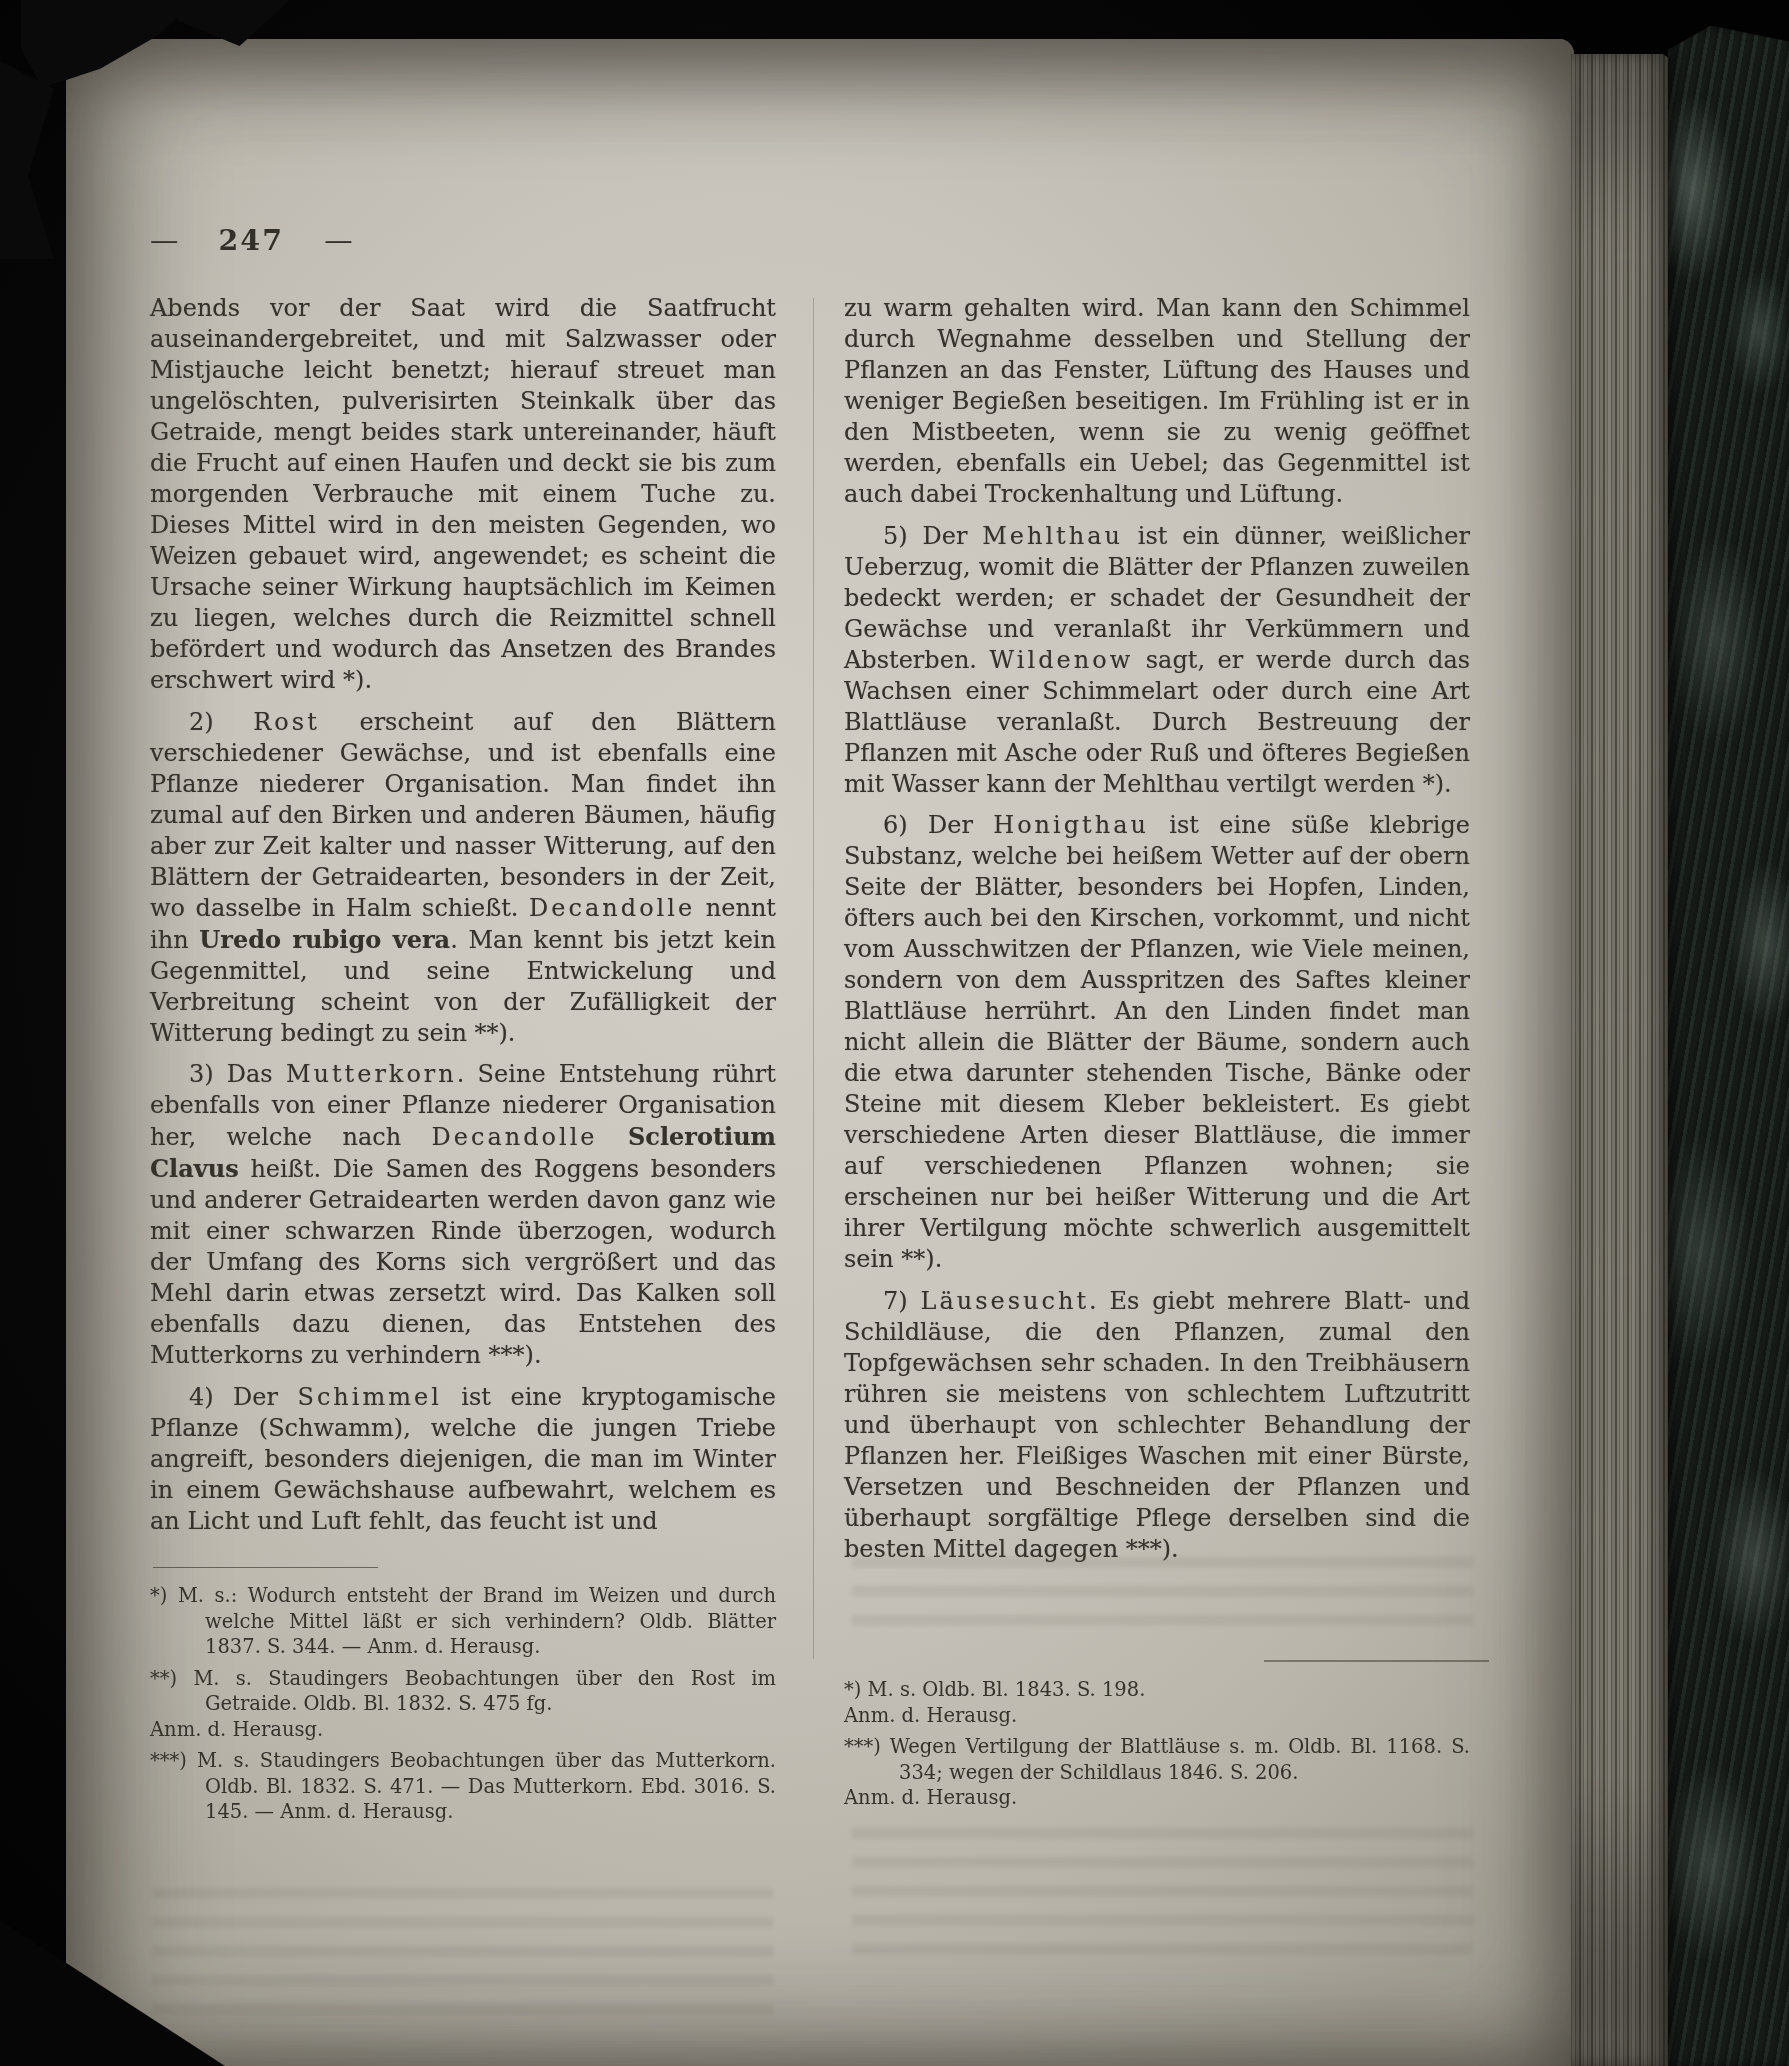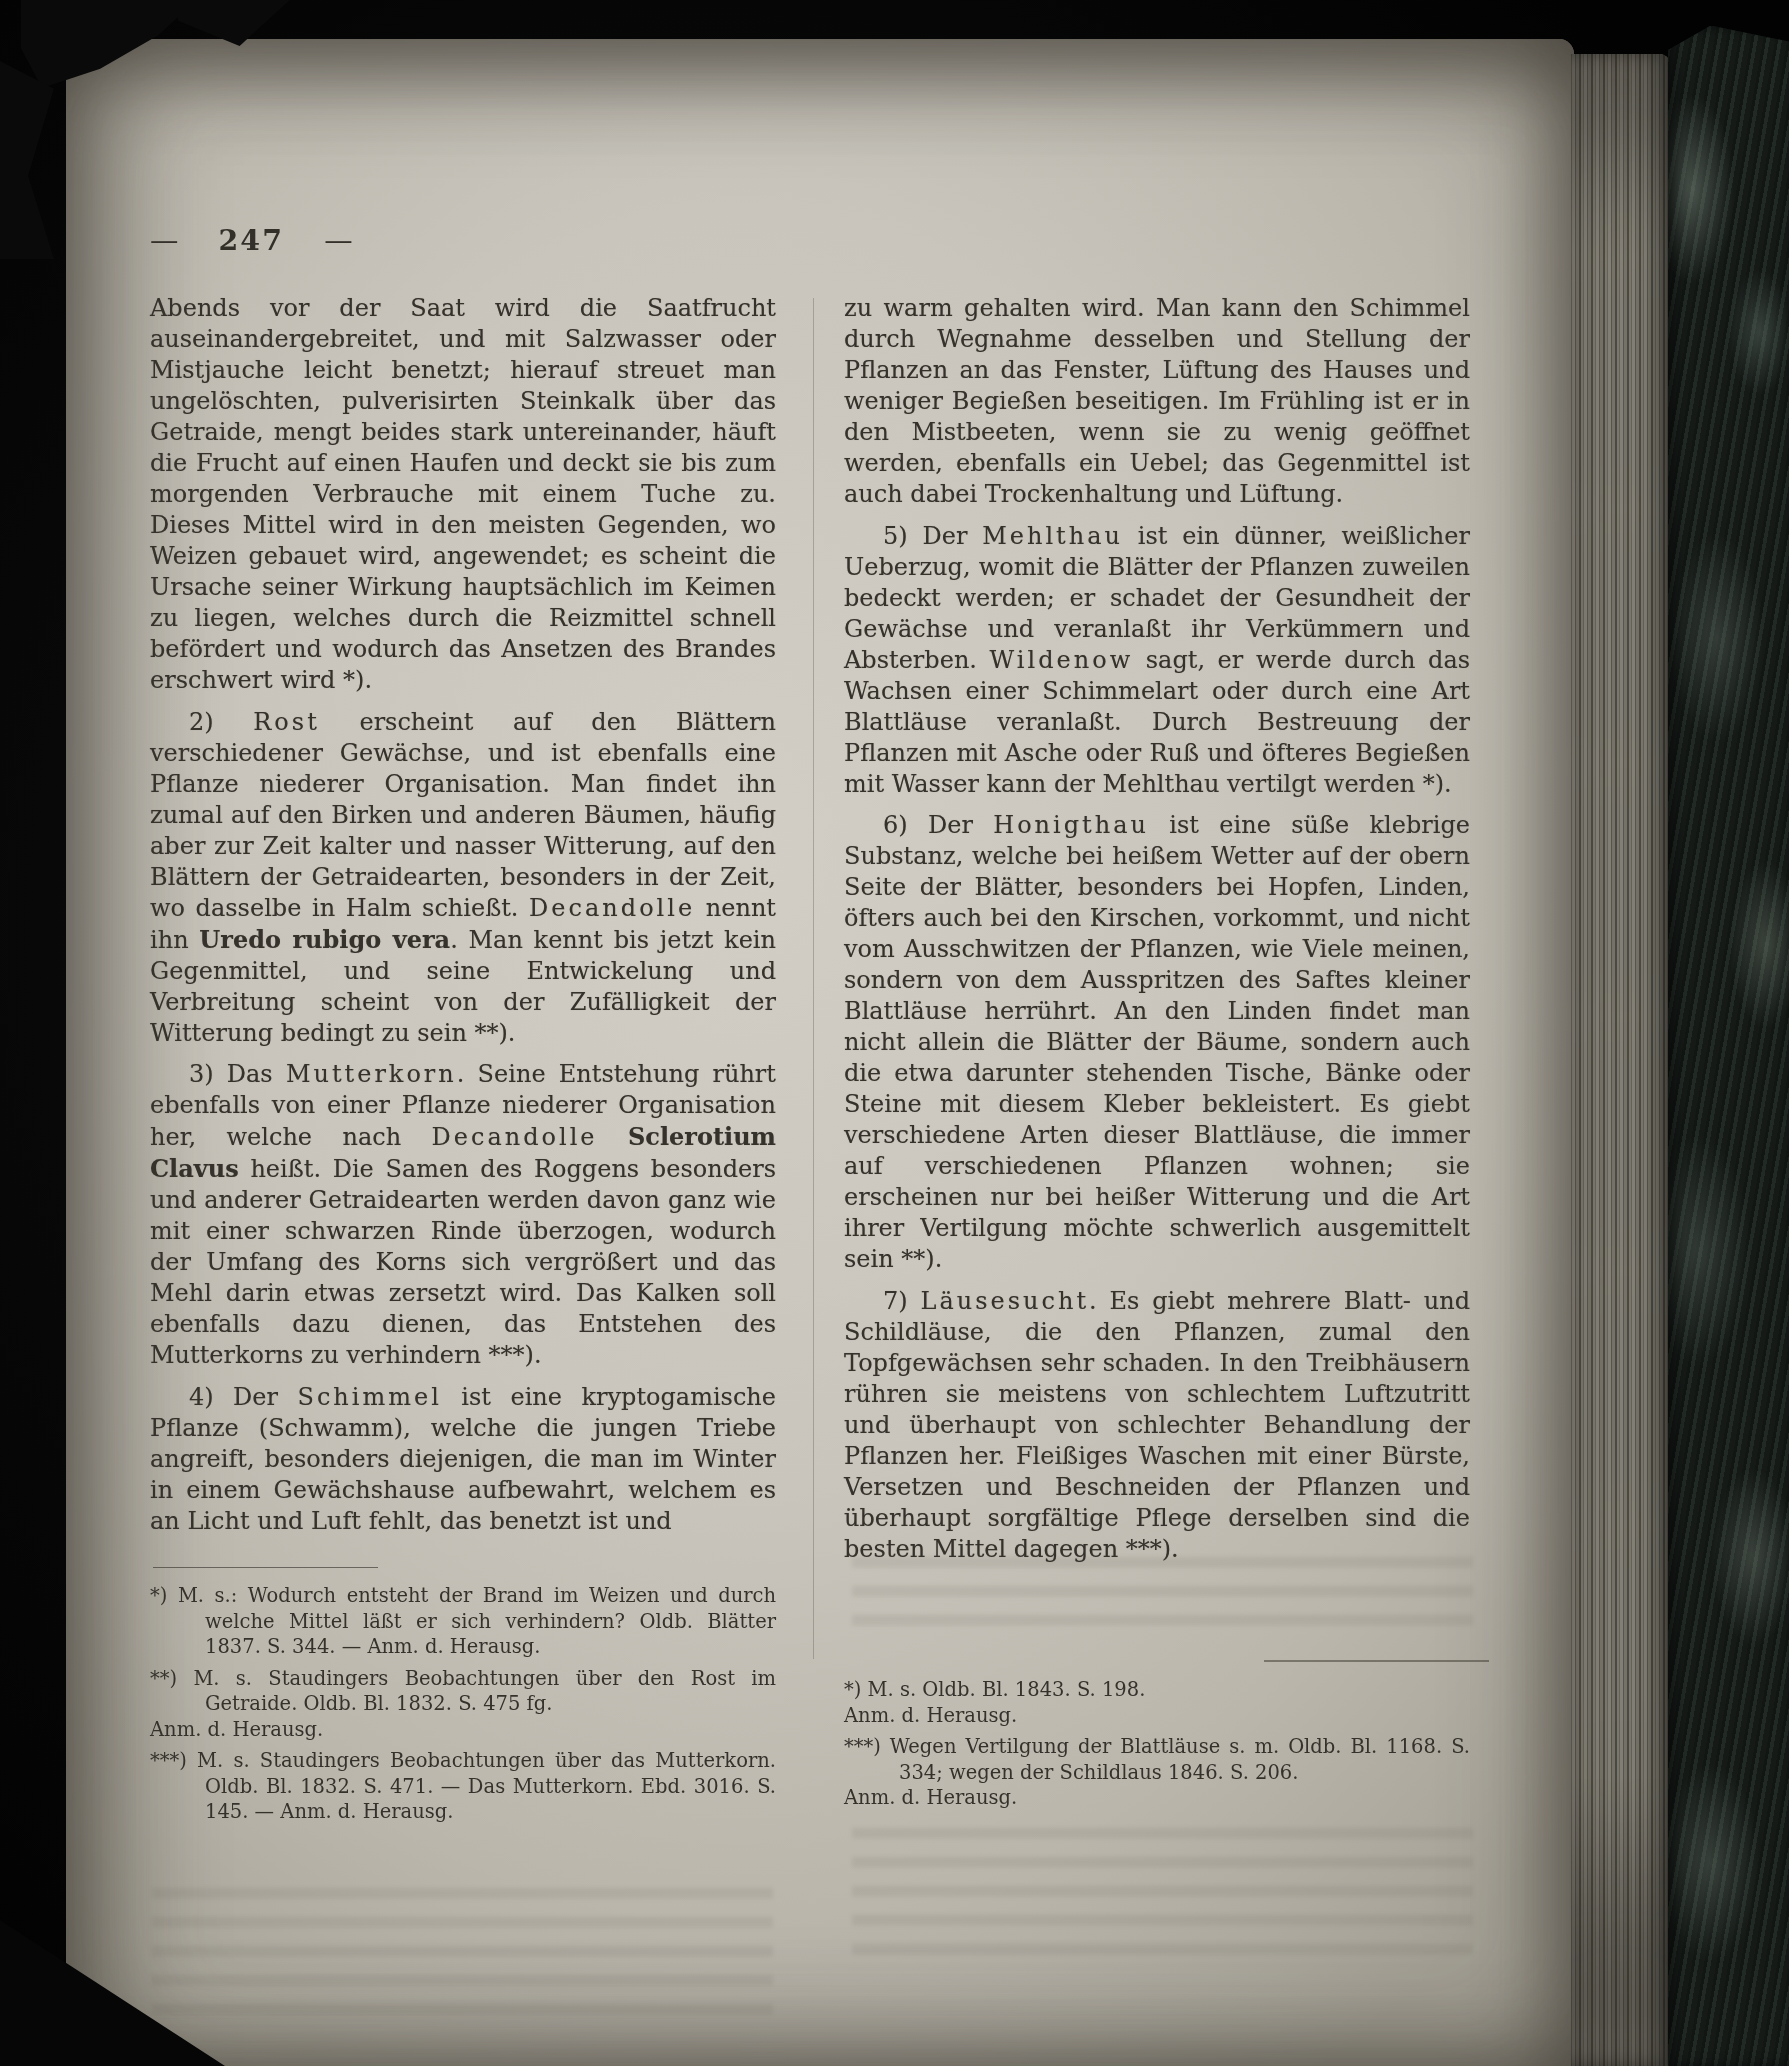--- a/index.html
+++ b/index.html
@@ -195,21 +195,21 @@
       </div>
 
       <div class="columns">
         <div class="col-divider"></div>
 
         <div class="column">
           <div>
               <p class="para"><span>Abends vor der Saat wird die Saatfrucht auseinandergebreitet, und mit Salzwasser oder Mistjauche leicht benetzt; hierauf streuet man ungelöschten, pulverisirten Steinkalk über das Getraide, mengt beides stark untereinander, häuft die Frucht auf einen Haufen und deckt sie bis zum morgenden Verbrauche mit einem Tuche zu. Dieses Mittel wird in den meisten Gegenden, wo Weizen gebauet wird, angewendet; es scheint die Ursache seiner Wirkung hauptsächlich im Keimen zu liegen, welches durch die Reizmittel schnell befördert und wodurch das Ansetzen des Brandes erschwert wird *).</span></p>
               <p class="para ind"><span>2) </span><span class="sp">Rost</span><span> erscheint auf den Blättern verschiedener Gewächse, und ist ebenfalls eine Pflanze niederer Organisation. Man findet ihn zumal auf den Birken und anderen Bäumen, häufig aber zur Zeit kalter und nasser Witterung, auf den Blättern der Getraidearten, besonders in der Zeit, wo dasselbe in Halm schießt. </span><span class="sp">Decandolle</span><span> nennt ihn </span><span class="b">Uredo rubigo vera</span><span>. Man kennt bis jetzt kein Gegenmittel, und seine Entwickelung und Verbreitung scheint von der Zufälligkeit der Witterung bedingt zu sein **).</span></p>
               <p class="para ind"><span>3) Das </span><span class="sp">Mutterkorn</span><span>. Seine Entstehung rührt ebenfalls von einer Pflanze niederer Organisation her, welche nach </span><span class="sp">Decandolle</span><span> </span><span class="b">Sclerotium Clavus</span><span> heißt. Die Samen des Roggens besonders und anderer Getraidearten werden davon ganz wie mit einer schwarzen Rinde überzogen, wodurch der Umfang des Korns sich vergrößert und das Mehl darin etwas zersetzt wird. Das Kalken soll ebenfalls dazu dienen, das Entstehen des Mutterkorns zu verhindern ***).</span></p>
-              <p class="para ind"><span>4) Der </span><span class="sp">Schimmel</span><span> ist eine kryptogamische Pflanze (Schwamm), welche die jungen Triebe angreift, besonders diejenigen, die man im Winter in einem Gewächshause aufbewahrt, welchem es an Licht und Luft fehlt, das benetzt ist und</span></p>
+              <p class="para ind"><span>4) Der </span><span class="sp">Schimmel</span><span> ist eine kryptogamische Pflanze (Schwamm), welche die jungen Triebe angreift, besonders diejenigen, die man im Winter in einem Gewächshause aufbewahrt, welchem es an Licht und Luft fehlt, das feucht ist und</span></p>
             </div>
           <div>
               <div class="fn-rule"></div>
               <div class="fns">
                 <div class="fn">
                   <p class="fn-text">*) M. s.: Wodurch entsteht der Brand im Weizen und durch welche Mittel läßt er sich verhindern? Oldb. Blätter 1837. S. 344. — Anm. d. Herausg.</p>
                 </div>
                 <div class="fn">
                   <p class="fn-text">**) M. s. Staudingers Beobachtungen über den Rost im Getraide. Oldb. Bl. 1832. S. 475 fg.</p>
                   <p class="fn-attr">Anm. d. Herausg.</p>

